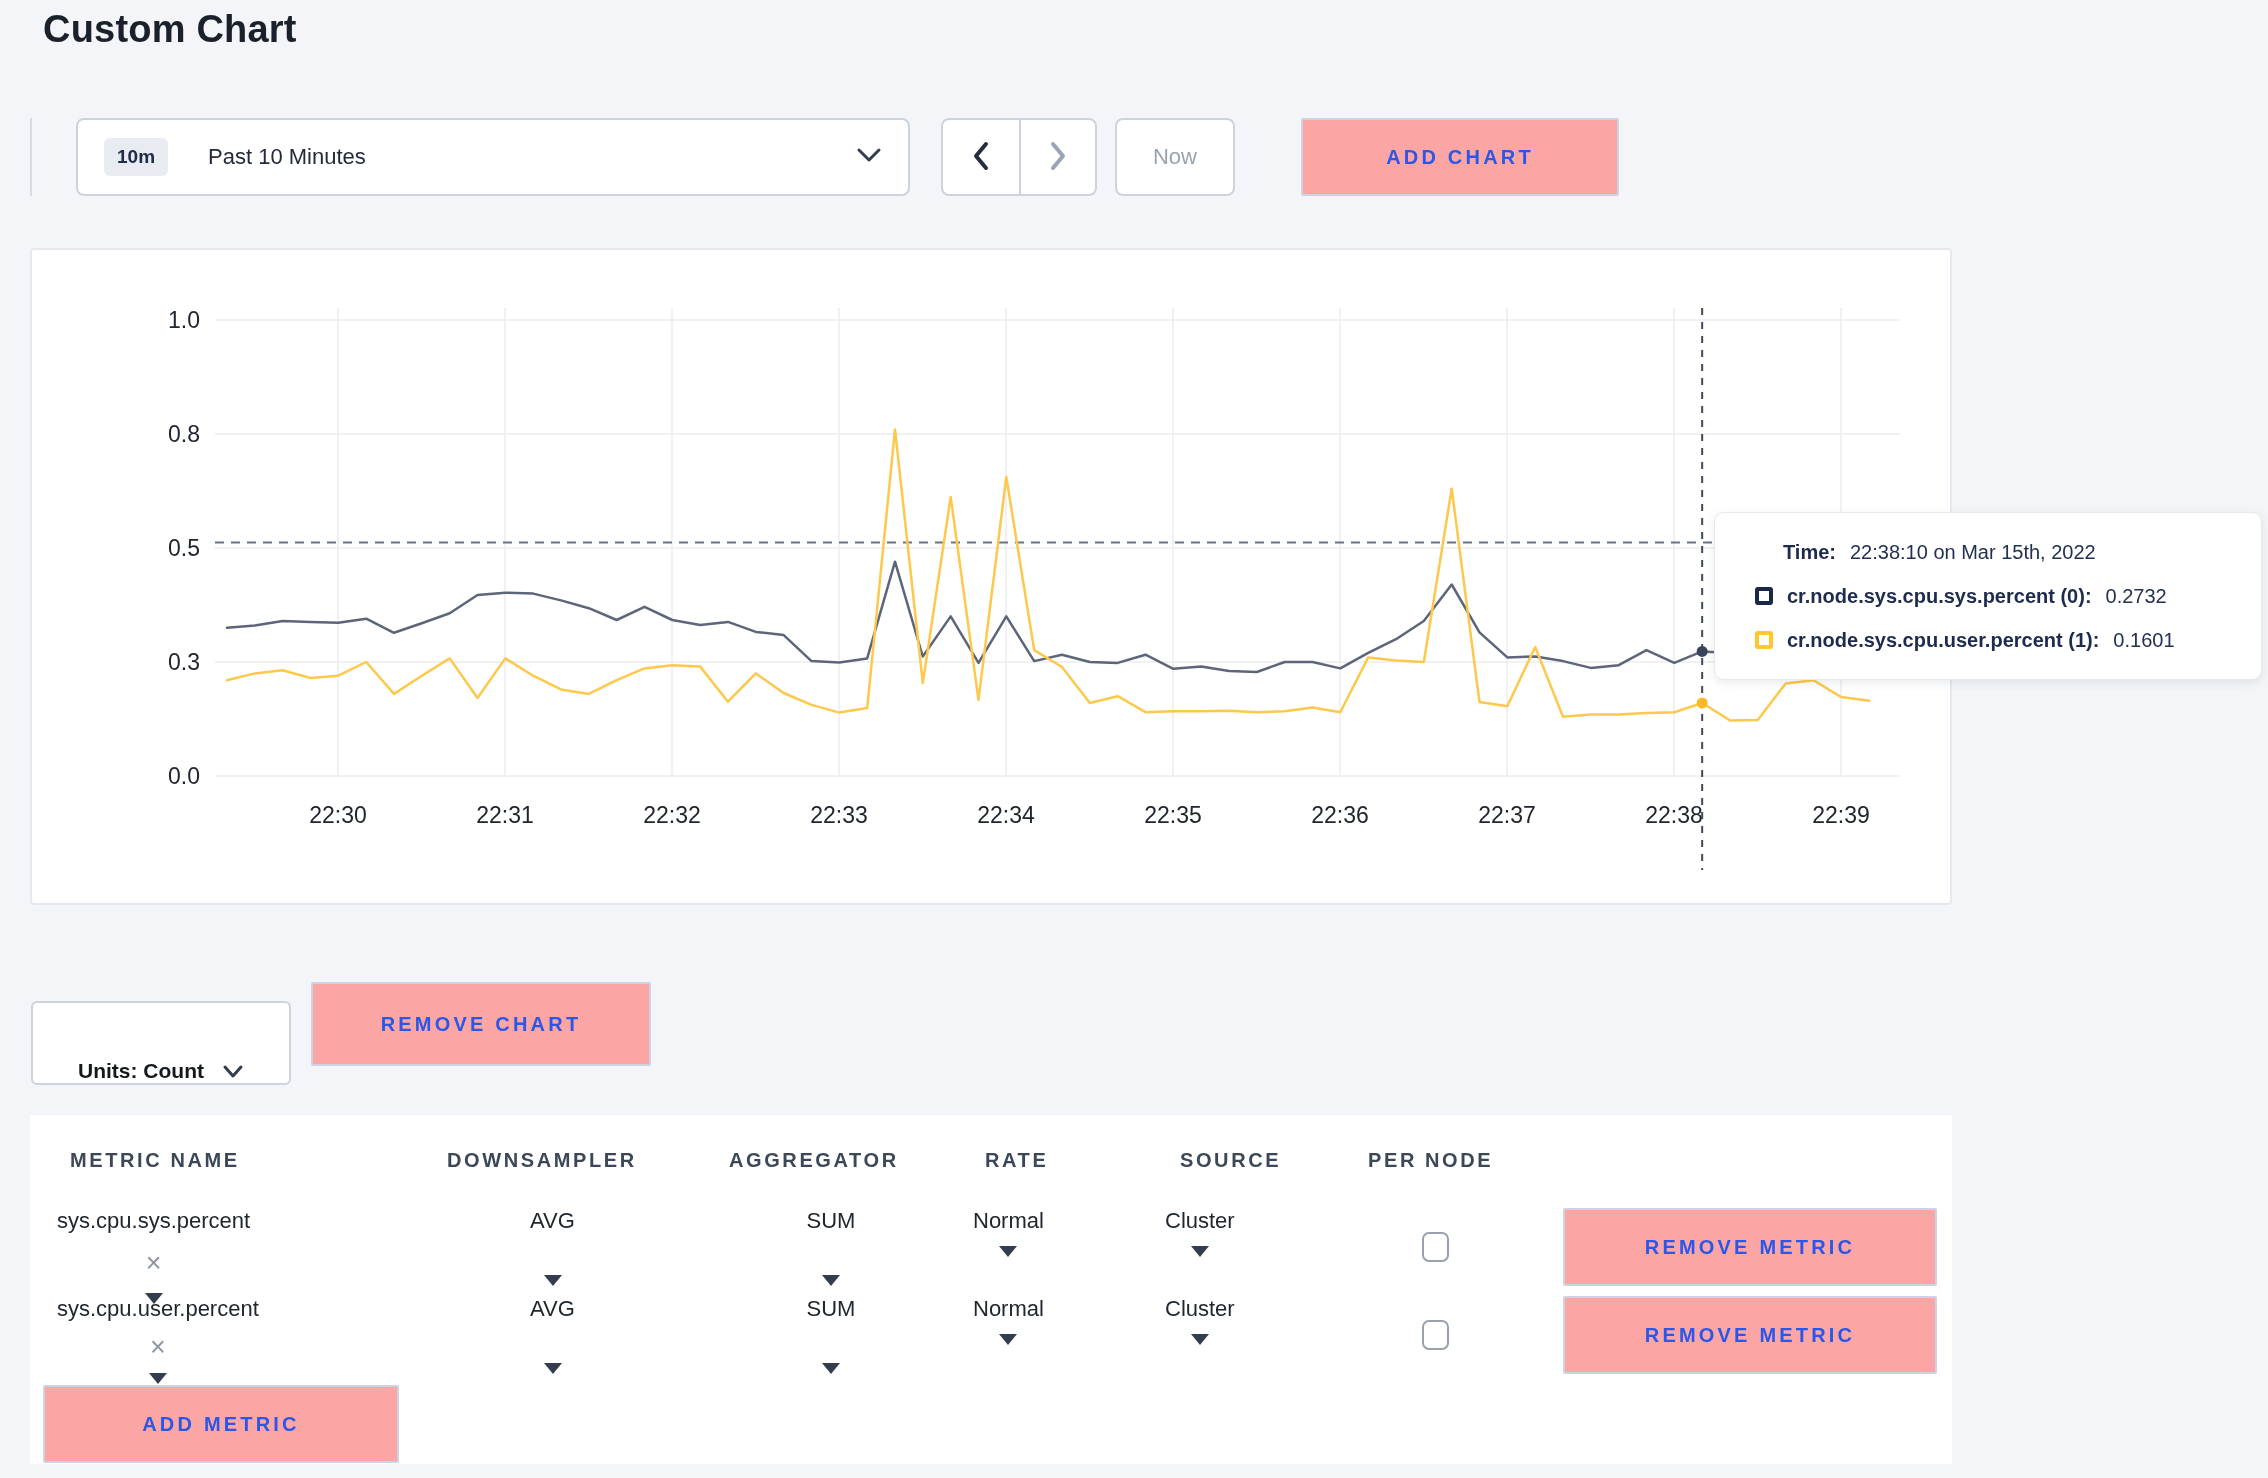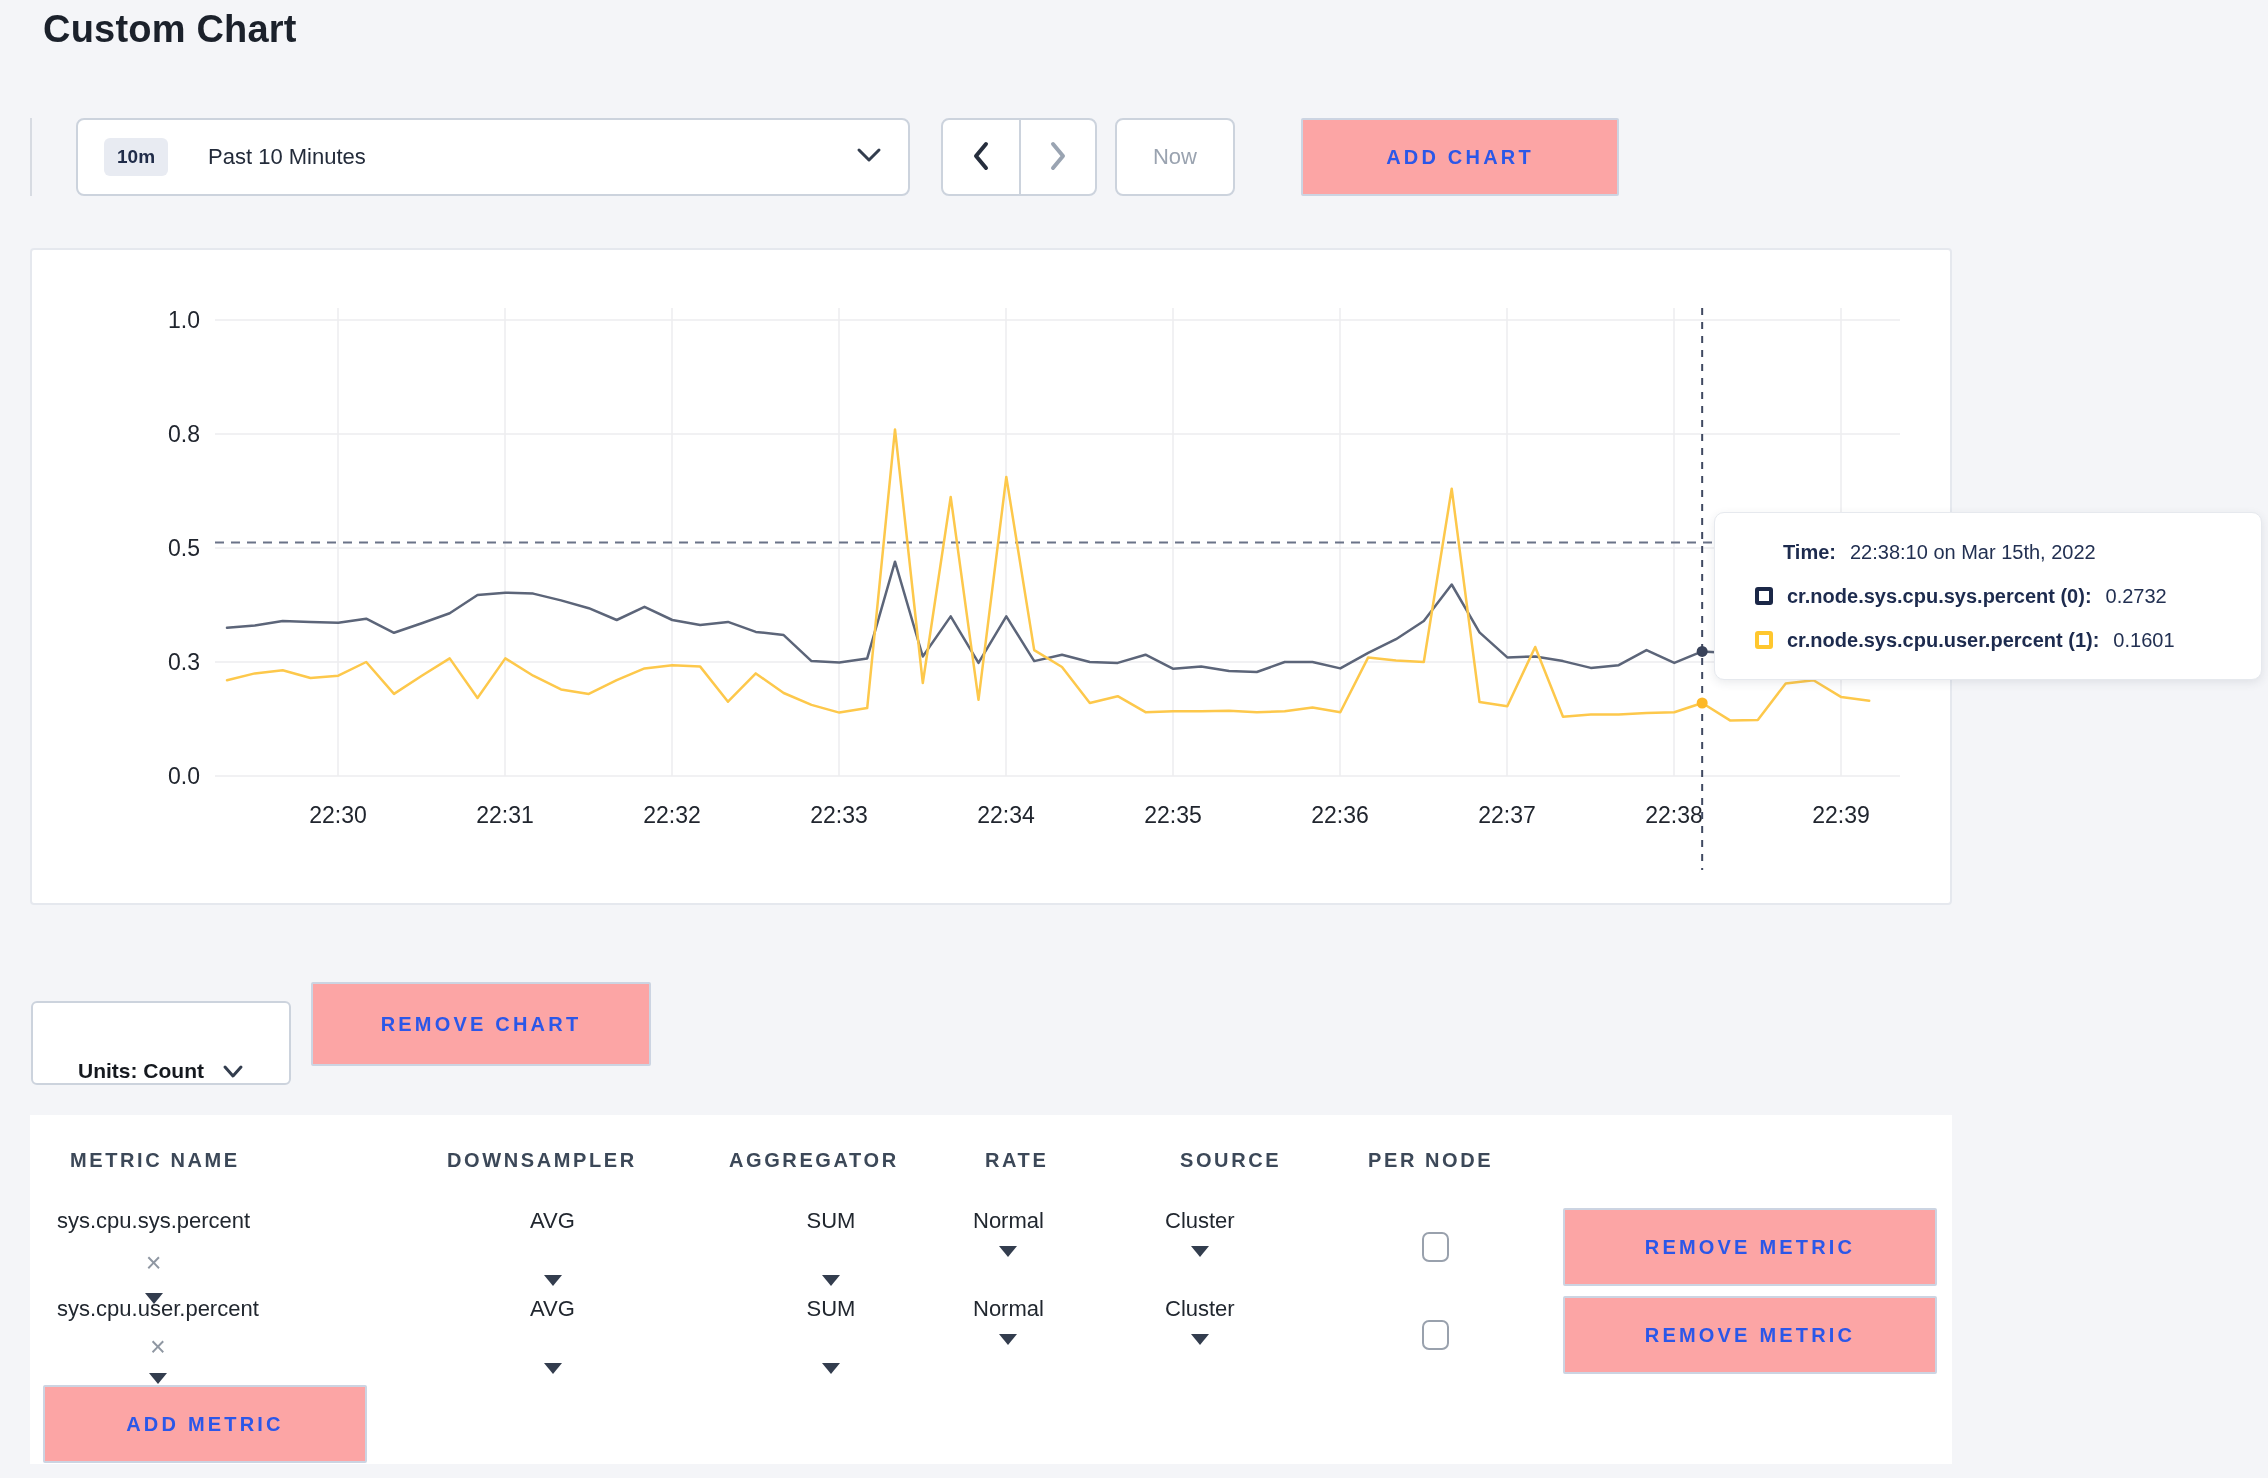--- a/index.html
+++ b/index.html
@@ -47,21 +47,21 @@
 
   
   .table-card { position:absolute; left:30px; top:1115px; width:1922px; height:349px; background:#fff; }
   .thead span { position:absolute; top:34px; font-size:20px; font-weight:700; letter-spacing:2.6px; color:#3c4858; white-space:nowrap; }
   .mrow { position:absolute; left:0; width:1922px; height:78px; }
   .cell { position:absolute; top:0; height:78px; display:flex; align-items:center; font-size:22px; color:#21272f;flex-direction:column; }
   .caret { width:0; height:0; border-left:9px solid transparent; border-right:9px solid transparent; border-top:11px solid #333d4e; display:inline-block; }
   .x-icon { font-size:27px; color:#8f97a2; line-height:1; cursor:pointer; }
   .checkbox { position:absolute; left:1392px; top:24px; width:27px; height:30px; border:2.5px solid #99a1ad; border-radius:7px; background:#fff; cursor:pointer; }
   .btn-remove-metric { position:absolute; left:1533px; top:0; width:374px; height:78px; }
-  .btn-add-metric { position:absolute; left:13px; top:270px; width:324px; height:78px; }
+  .btn-add-metric { position:absolute; left:13px; top:270px; width:356px; height:78px; }
   .sel { cursor:pointer; }
 </style>
 </head>
 <body>
 
 <div class="page">
 
   <h1 class="page-title">Custom Chart</h1>
 
   <div class="toolbar-divider"></div>

